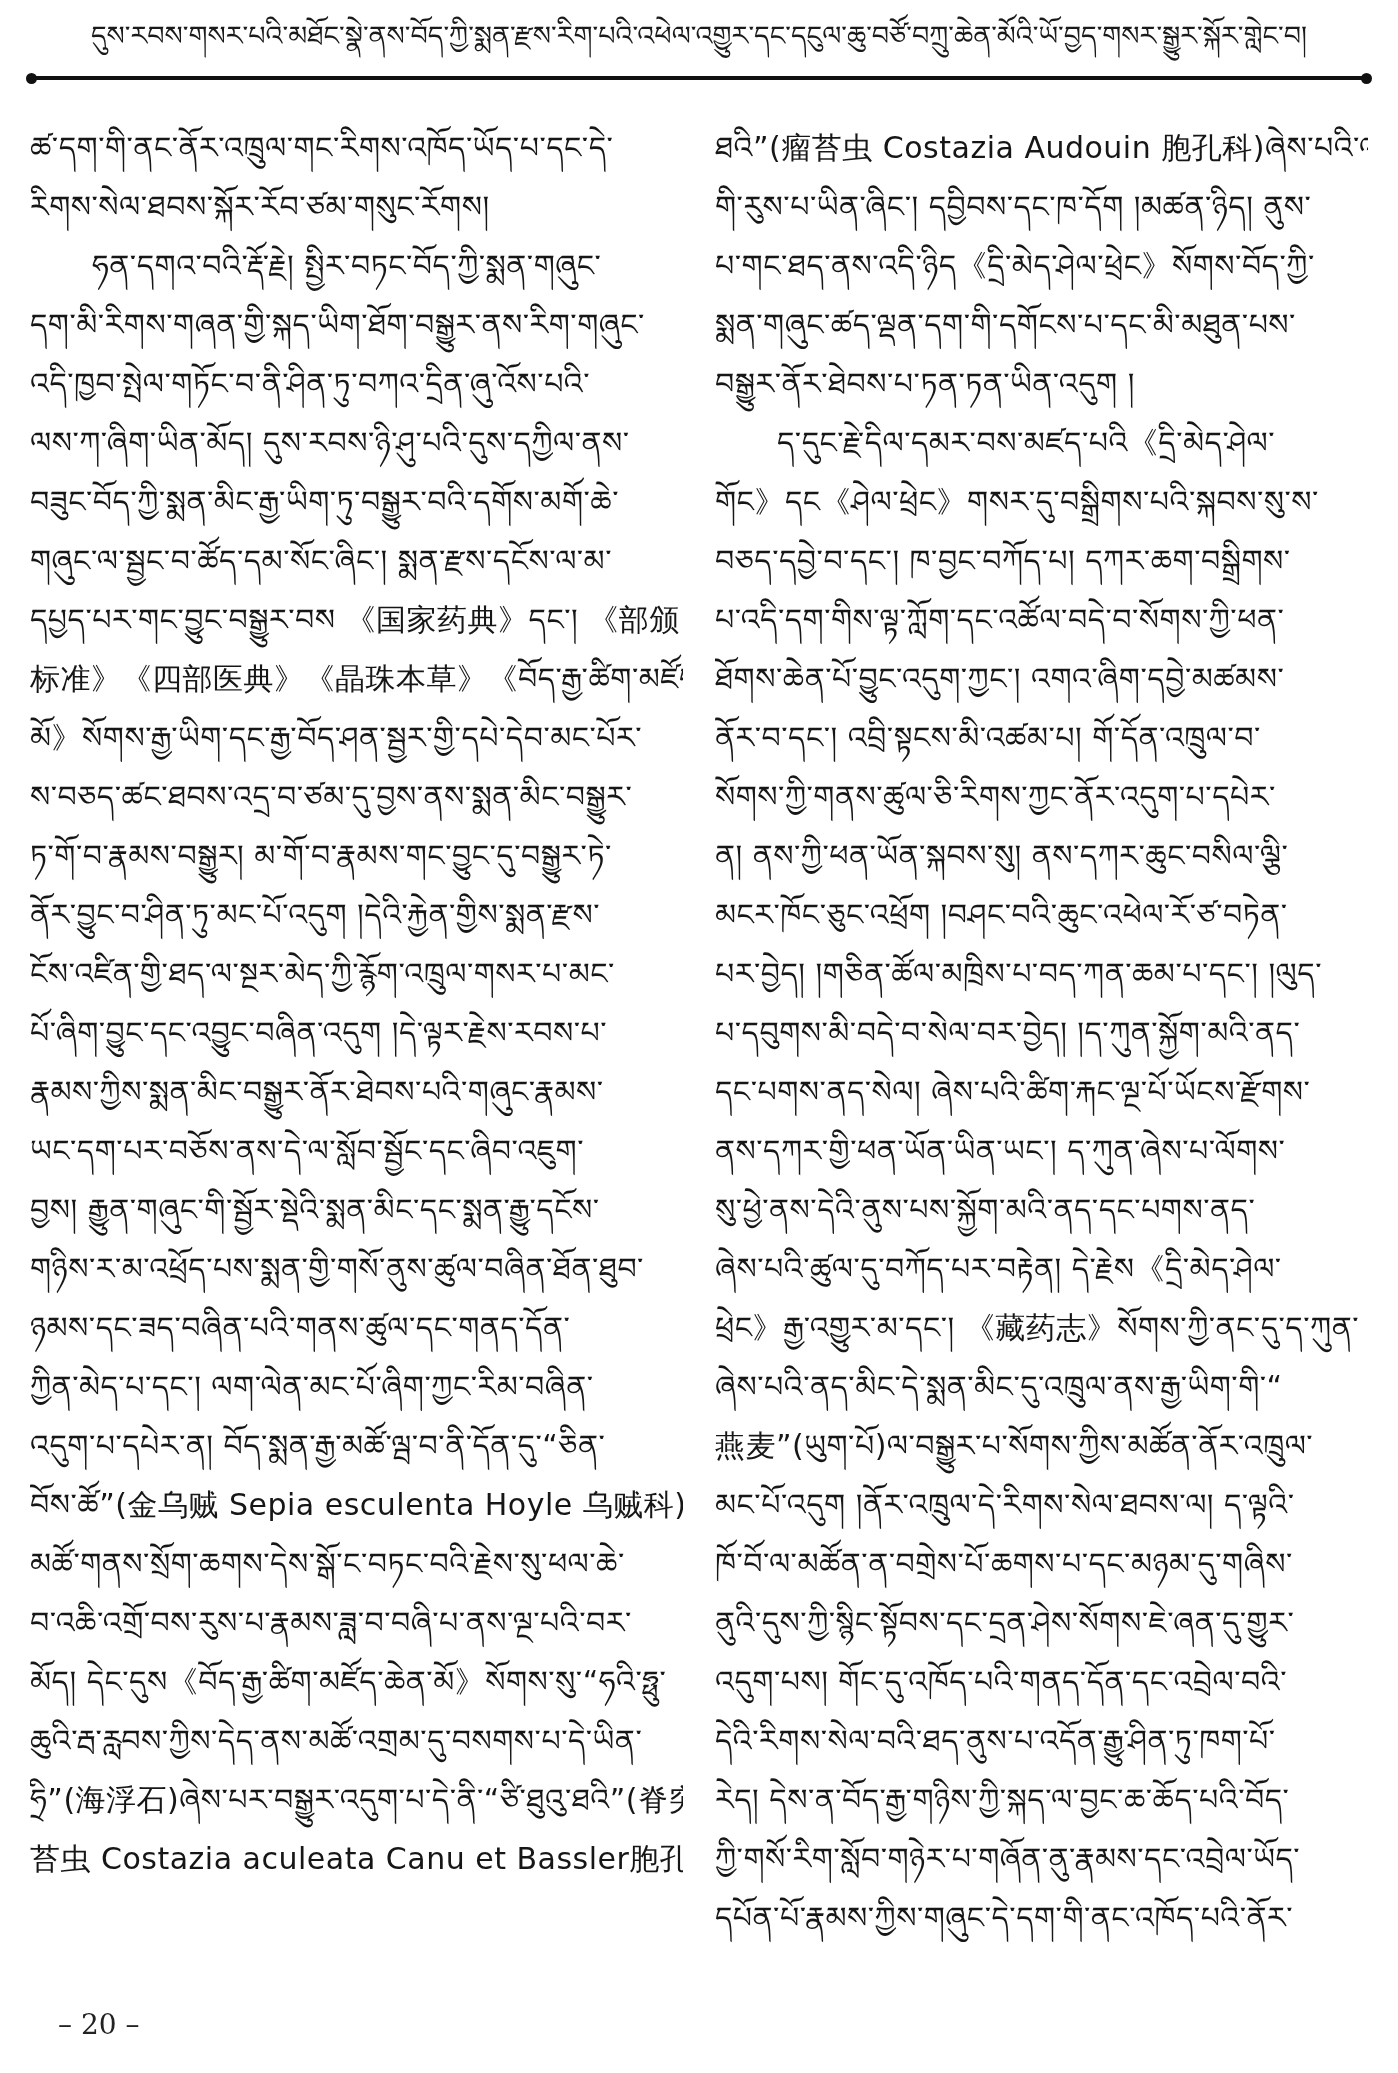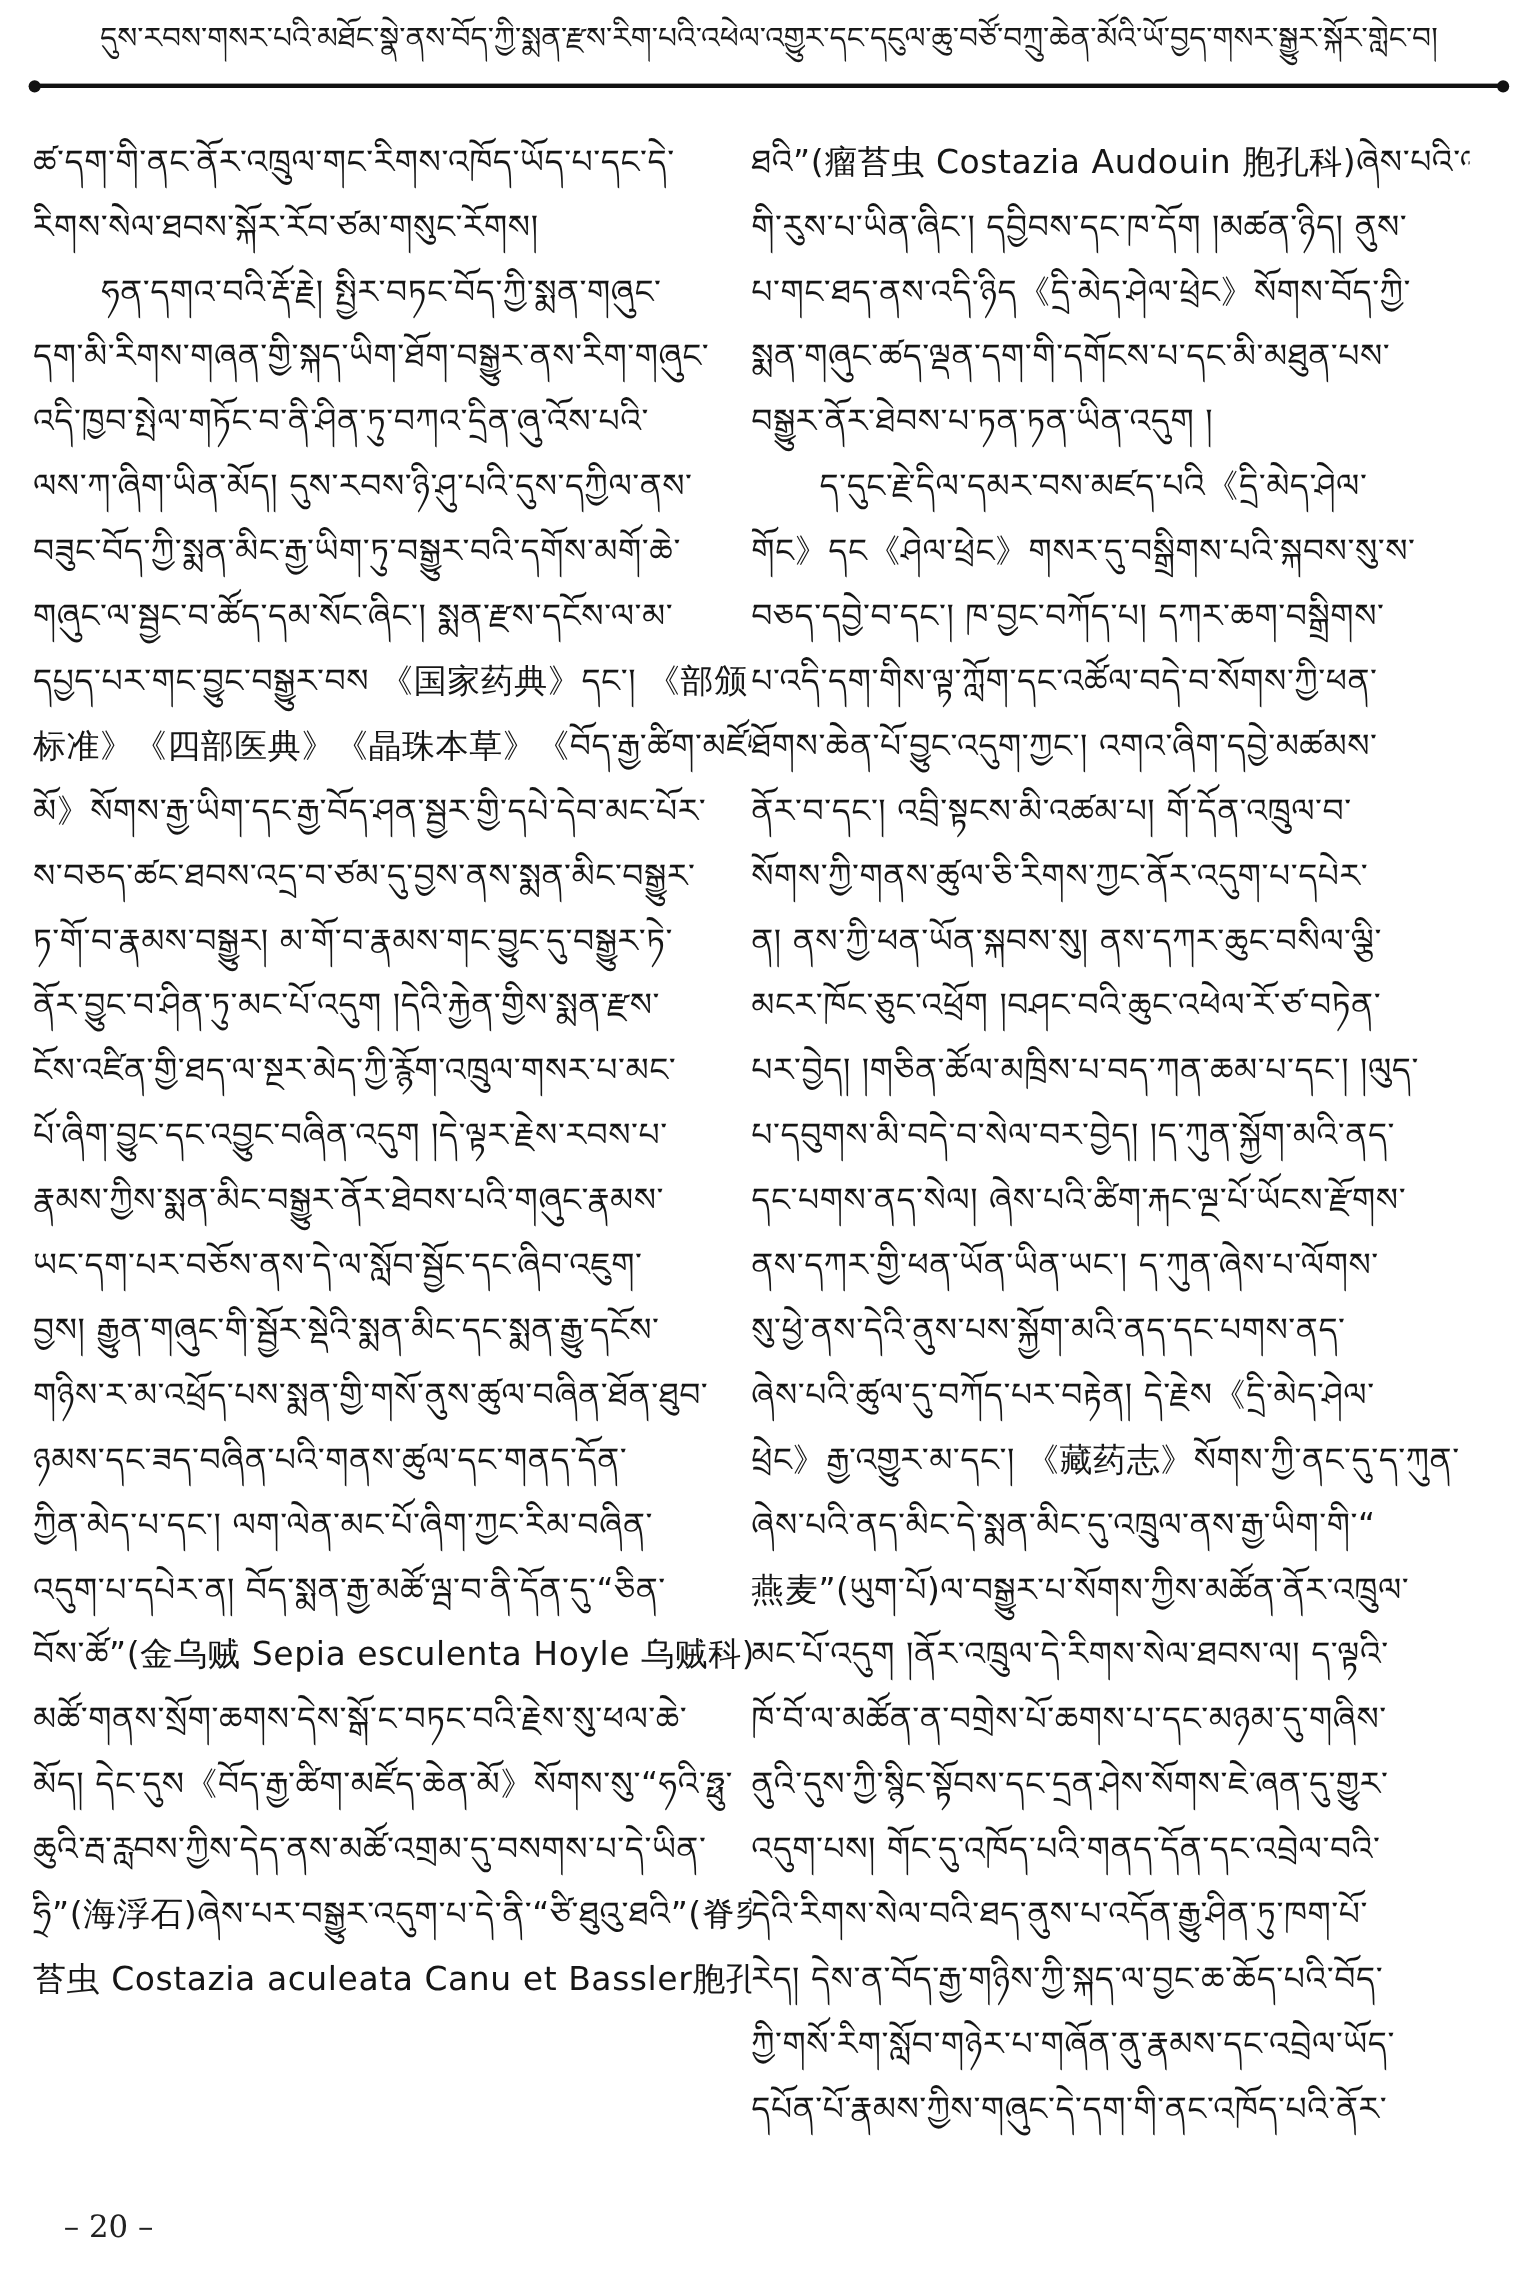--- a/index.html
+++ b/index.html
@@ -22,21 +22,21 @@
   .header-rule .bar{
     position:absolute;top:3px;left:4px;right:4px;height:4px;background:#111;
   }
   .header-rule .dot{
     position:absolute;top:0;width:11px;height:11px;border-radius:50%;background:#111;
   }
   .header-rule .dot.left{left:0;}
   .header-rule .dot.right{right:0;}
   .columns{
     position:absolute;top:118px;left:30px;width:1338px;height:1870px;
-    display:flex;
+    display:flex;justify-content:space-between;
   }
   .col{
     width:653px;height:100%;
   }
   .line{
     height:59px;line-height:59px;font-size:30px;
     white-space:nowrap;overflow:hidden;
     color:#161616;letter-spacing:0.5px;
   }
   .line.indent{text-indent:62px;}
@@ -79,20 +79,21 @@
         <div class="line">པོ་ཞིག་བྱུང་དང་འབྱུང་བཞིན་འདུག །དེ་ལྟར་རྗེས་རབས་པ་</div>
         <div class="line">རྣམས་ཀྱིས་སྨན་མིང་བསྒྱུར་ནོར་ཐེབས་པའི་གཞུང་རྣམས་</div>
         <div class="line">ཡང་དག་པར་བཅོས་ནས་དེ་ལ་སློབ་སྦྱོང་དང་ཞིབ་འཇུག་</div>
         <div class="line">བྱས། རྒྱུན་གཞུང་གི་སྦྱོར་སྡེའི་སྨན་མིང་དང་སྨན་རྒྱུ་དངོས་</div>
         <div class="line">གཉིས་ར་མ་འཕྲོད་པས་སྨན་གྱི་གསོ་ནུས་ཚུལ་བཞིན་ཐོན་ཐུབ་</div>
         <div class="line">ཉམས་དང་ཟད་བཞིན་པའི་གནས་ཚུལ་དང་གནད་དོན་</div>
         <div class="line">ཀྱིན་མེད་པ་དང་། ལག་ལེན་མང་པོ་ཞིག་ཀྱང་རིམ་བཞིན་</div>
         <div class="line">འདུག་པ་དཔེར་ན། བོད་སྨན་རྒྱ་མཚོ་ལྦ་བ་ནི་དོན་དུ་“ཅིན་</div>
         <div class="line">བོས་ཚོ”(金乌贼 Sepia esculenta Hoyle 乌贼科)ཞེས་པའི་</div>
         <div class="line">མཚོ་གནས་སྲོག་ཆགས་དེས་སྒོ་ང་བཏང་བའི་རྗེས་སུ་ཕལ་ཆེ་</div>
+        <div class="line">བ་འཆི་འགྲོ་བས་རུས་པ་རྣམས་ཟླ་བ་བཞི་པ་ནས་ལྔ་པའི་བར་</div>
         <div class="line">མོད། དེང་དུས《བོད་རྒྱ་ཚིག་མཛོད་ཆེན་མོ》སོགས་སུ་“ཧའི་ཧྥུ་</div>
         <div class="line">ཆུའི་རྦ་རླབས་ཀྱིས་དེད་ནས་མཚོ་འགྲམ་དུ་བསགས་པ་དེ་ཡིན་</div>
         <div class="line">ཧྲི”(海浮石)ཞེས་པར་བསྒྱུར་འདུག་པ་དེ་ནི་“ཙི་ཐུའུ་ཐའི”(脊突</div>
         <div class="line">苔虫 Costazia aculeata Canu et Bassler胞孔科)འམ། “ལིའུ་</div>
       </div>
     <div class="col">
         <div class="line">ཐའི”(瘤苔虫 Costazia Audouin 胞孔科)ཞེས་པའི་འབུ་ཞིག་</div>
         <div class="line">གི་རུས་པ་ཡིན་ཞིང་། དབྱིབས་དང་ཁ་དོག །མཚན་ཉིད། ནུས་</div>
         <div class="line">པ་གང་ཐད་ནས་འདི་ཉིད《དྲི་མེད་ཤེལ་ཕྲེང》སོགས་བོད་ཀྱི་</div>
         <div class="line">སྨན་གཞུང་ཚད་ལྡན་དག་གི་དགོངས་པ་དང་མི་མཐུན་པས་</div>

